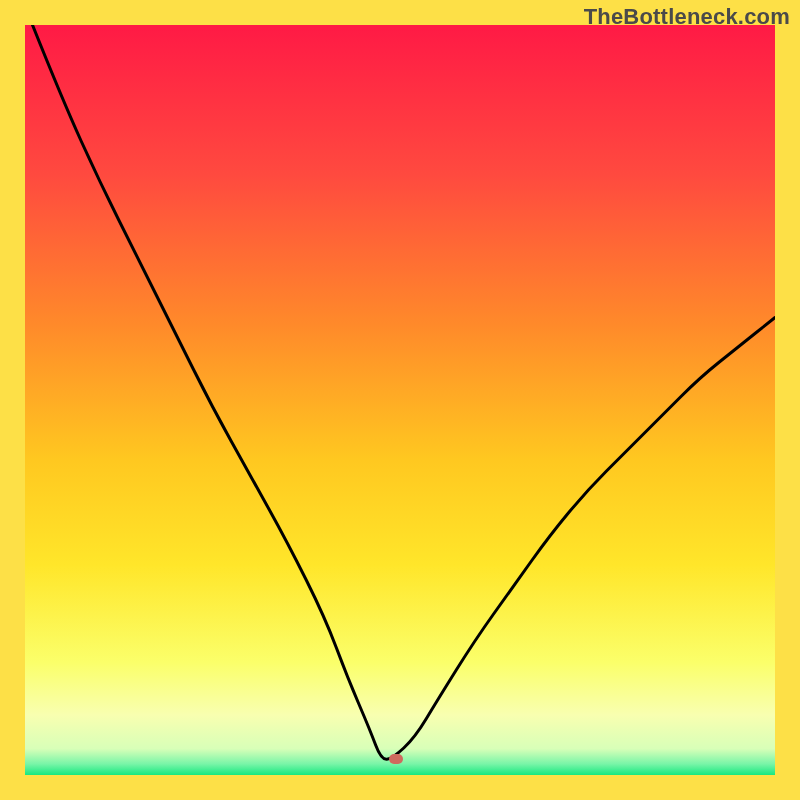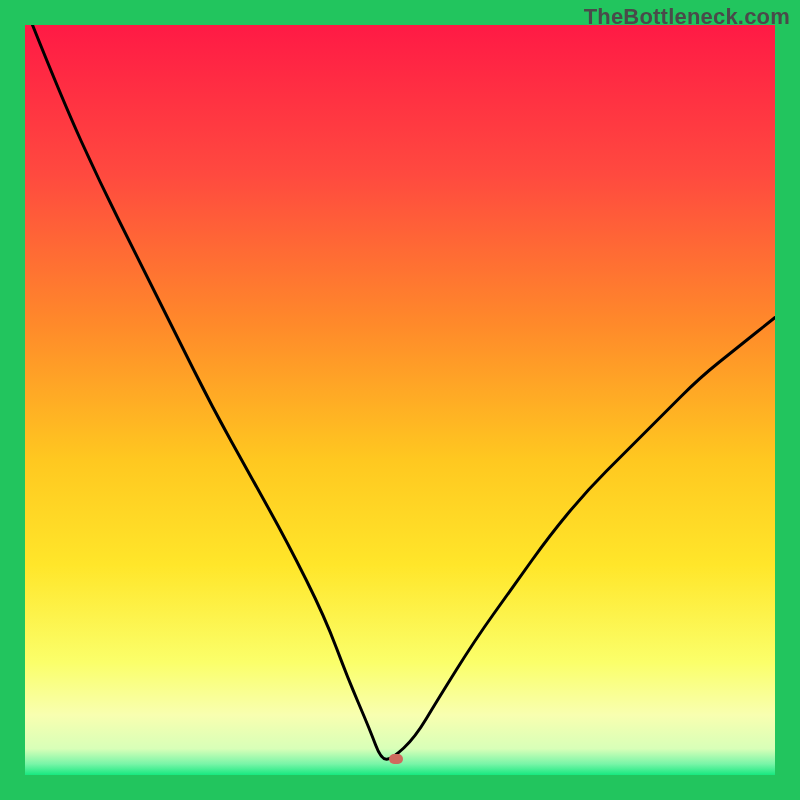--- a/index.html
+++ b/index.html
@@ -8,21 +8,21 @@
     width: 800px;
     height: 800px;
     background: #000;
     font-family: Arial, Helvetica, sans-serif;
     overflow: hidden;
   }
   .frame {
     position: relative;
     width: 800px;
     height: 800px;
-    background: #22c55e;
+    background: #fde047;
   }
   .watermark {
     position: absolute;
     top: 4px;
     right: 10px;
     color: #4a4a4a;
     font-size: 22px;
     font-weight: 600;
     letter-spacing: 0.2px;
     z-index: 5;

